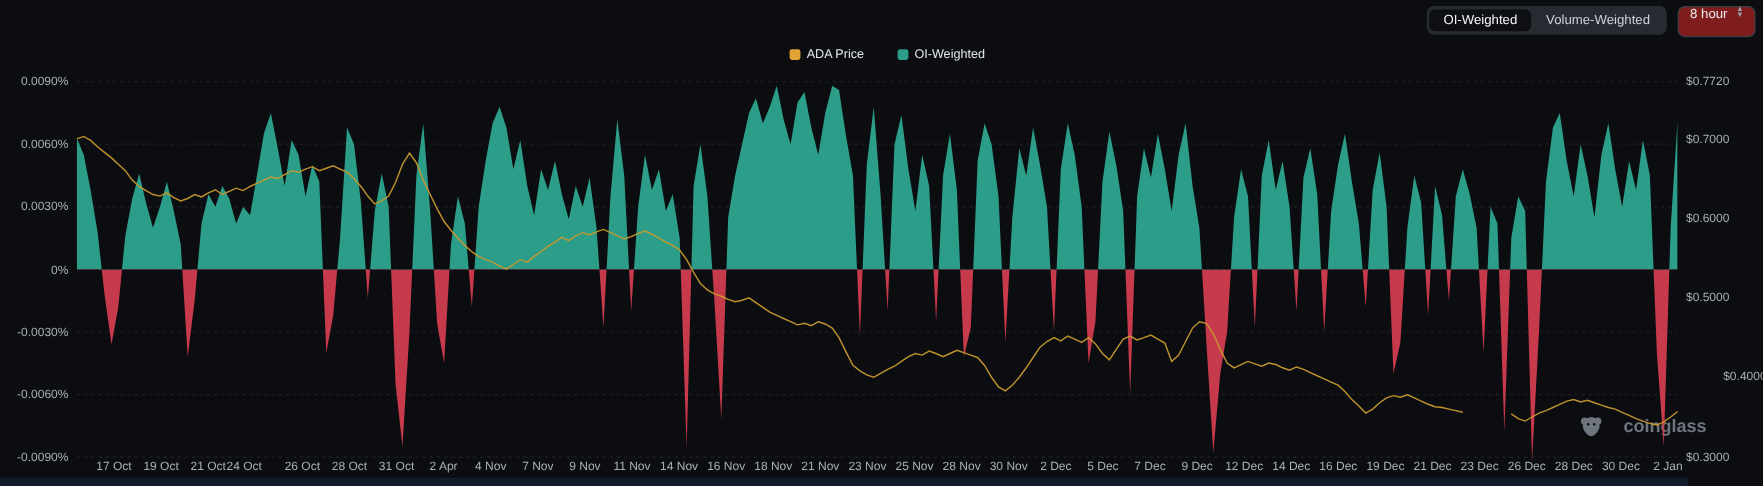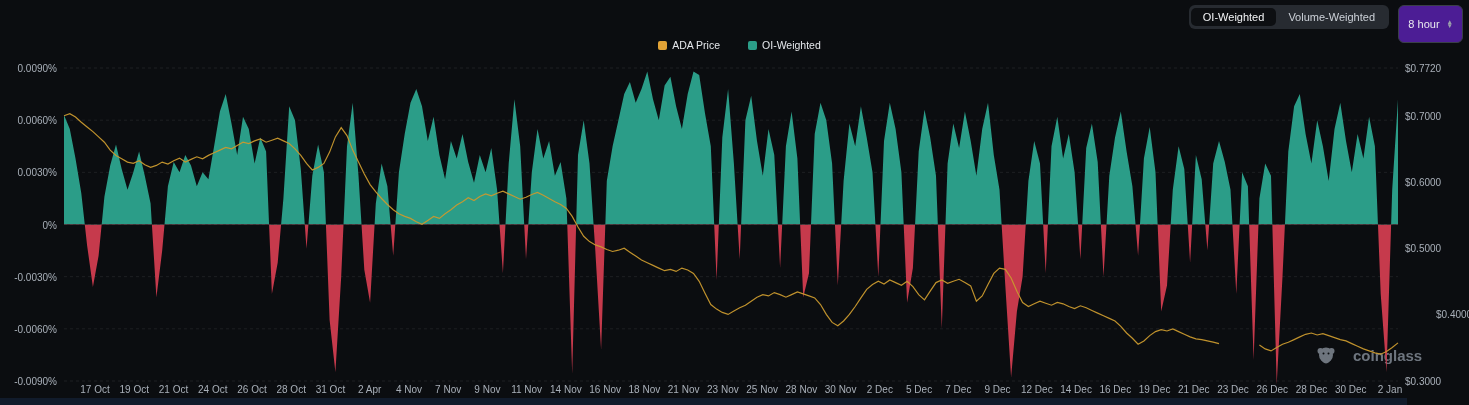--- a/index.html
+++ b/index.html
@@ -4,22 +4,22 @@
 <style>
   html,body{margin:0;padding:0;background:#000;}
   .page{position:relative;width:1469px;height:405px;background:#0b0d10;
         font-family:"Liberation Sans",sans-serif;overflow:hidden;}
   .title{position:absolute;left:10px;top:5px;font-size:15px;font-weight:bold;
          color:#edeff2;letter-spacing:.2px;}
   .seg{position:absolute;top:5px;right:80px;display:flex;background:#272b31;
        border-radius:6px;padding:2px;height:20px;align-items:center;}
   .seg-opt{font-size:11px;color:#ccd1d8;padding:3px 12px;border-radius:5px;cursor:pointer;white-space:nowrap;}
   .seg-opt.active{background:#0d0f12;color:#f4f5f7;}
-  .interval{position:absolute;top:5px;right:6px;height:38px;box-sizing:border-box;
-            display:flex;align-items:center;gap:7px;background:#4c1d95;border:1px solid #3a3f48;
+  .interval{position:absolute;top:5px;right:6px;height:26px;box-sizing:border-box;
+            display:flex;gap:7px;background:#7f1d1d;border:1px solid #3a3f48;
             border-radius:6px;padding:0 9px;font-size:11px;color:#e9ebee;cursor:pointer;}
   .stepper{display:flex;flex-direction:column;font-size:6.5px;line-height:4.5px;color:#9aa1aa;}
   .legend{position:absolute;top:39px;left:0;right:0;display:flex;justify-content:center;
           gap:18px;align-items:center;pointer-events:none;}
   .legend-item{display:flex;align-items:center;gap:5px;font-size:10.5px;color:#e4e7eb;padding-left:10px;}
   .swatch{width:9px;height:9px;border-radius:2px;}
   #chart-svg{position:absolute;left:0;top:0;}
   .axis-label{position:absolute;font-size:10px;color:#a9b0b9;white-space:nowrap;}
   .watermark{position:absolute;left:1316px;top:345px;display:flex;align-items:center;gap:17px;
              color:#79818b;font-size:15px;font-weight:bold;opacity:.9;}
@@ -98,21 +98,21 @@
       <div class="axis-label" style="left: 0px; width: 57px; text-align: right; top: 376px;">-0.0090%</div>
       <div class="axis-label" style="left: 1405px; top: 63px;">$0.7720</div>
       <div class="axis-label" style="left: 1405px; top: 110.695px;">$0.7000</div>
       <div class="axis-label" style="left: 1405px; top: 176.939px;">$0.6000</div>
       <div class="axis-label" style="left: 1405px; top: 243.182px;">$0.5000</div>
       <div class="axis-label" style="left: 1405px; top: 309.425px; margin-left: 31px;">$0.4000</div>
       <div class="axis-label" style="left: 1405px; top: 375.669px;">$0.3000</div>
       <div class="axis-label" style="left: 71px; width: 48px; text-align: center; top: 384px;">17 Oct</div>
       <div class="axis-label" style="left: 110.242px; width: 48px; text-align: center; top: 384px;">19 Oct</div>
       <div class="axis-label" style="left: 149.485px; width: 48px; text-align: center; top: 384px;">21 Oct</div>
-      <div class="axis-label" style="left: 188.727px; width: 48px; text-align: center; top: 384px;">24 Oct</div>
+      <div class="axis-label" style="left: 188.727px; width: 48px; top: 384px;">24 Oct</div>
       <div class="axis-label" style="left: 227.97px; width: 48px; text-align: center; top: 384px;">26 Oct</div>
       <div class="axis-label" style="left: 267.212px; width: 48px; text-align: center; top: 384px;">28 Oct</div>
       <div class="axis-label" style="left: 306.455px; width: 48px; text-align: center; top: 384px;">31 Oct</div>
       <div class="axis-label" style="left: 345.697px; width: 48px; text-align: center; top: 384px;">2 Apr</div>
       <div class="axis-label" style="left: 384.939px; width: 48px; text-align: center; top: 384px;">4 Nov</div>
       <div class="axis-label" style="left: 424.182px; width: 48px; text-align: center; top: 384px;">7 Nov</div>
       <div class="axis-label" style="left: 463.424px; width: 48px; text-align: center; top: 384px;">9 Nov</div>
       <div class="axis-label" style="left: 502.667px; width: 48px; text-align: center; top: 384px;">11 Nov</div>
       <div class="axis-label" style="left: 541.909px; width: 48px; text-align: center; top: 384px;">14 Nov</div>
       <div class="axis-label" style="left: 581.152px; width: 48px; text-align: center; top: 384px;">16 Nov</div>

